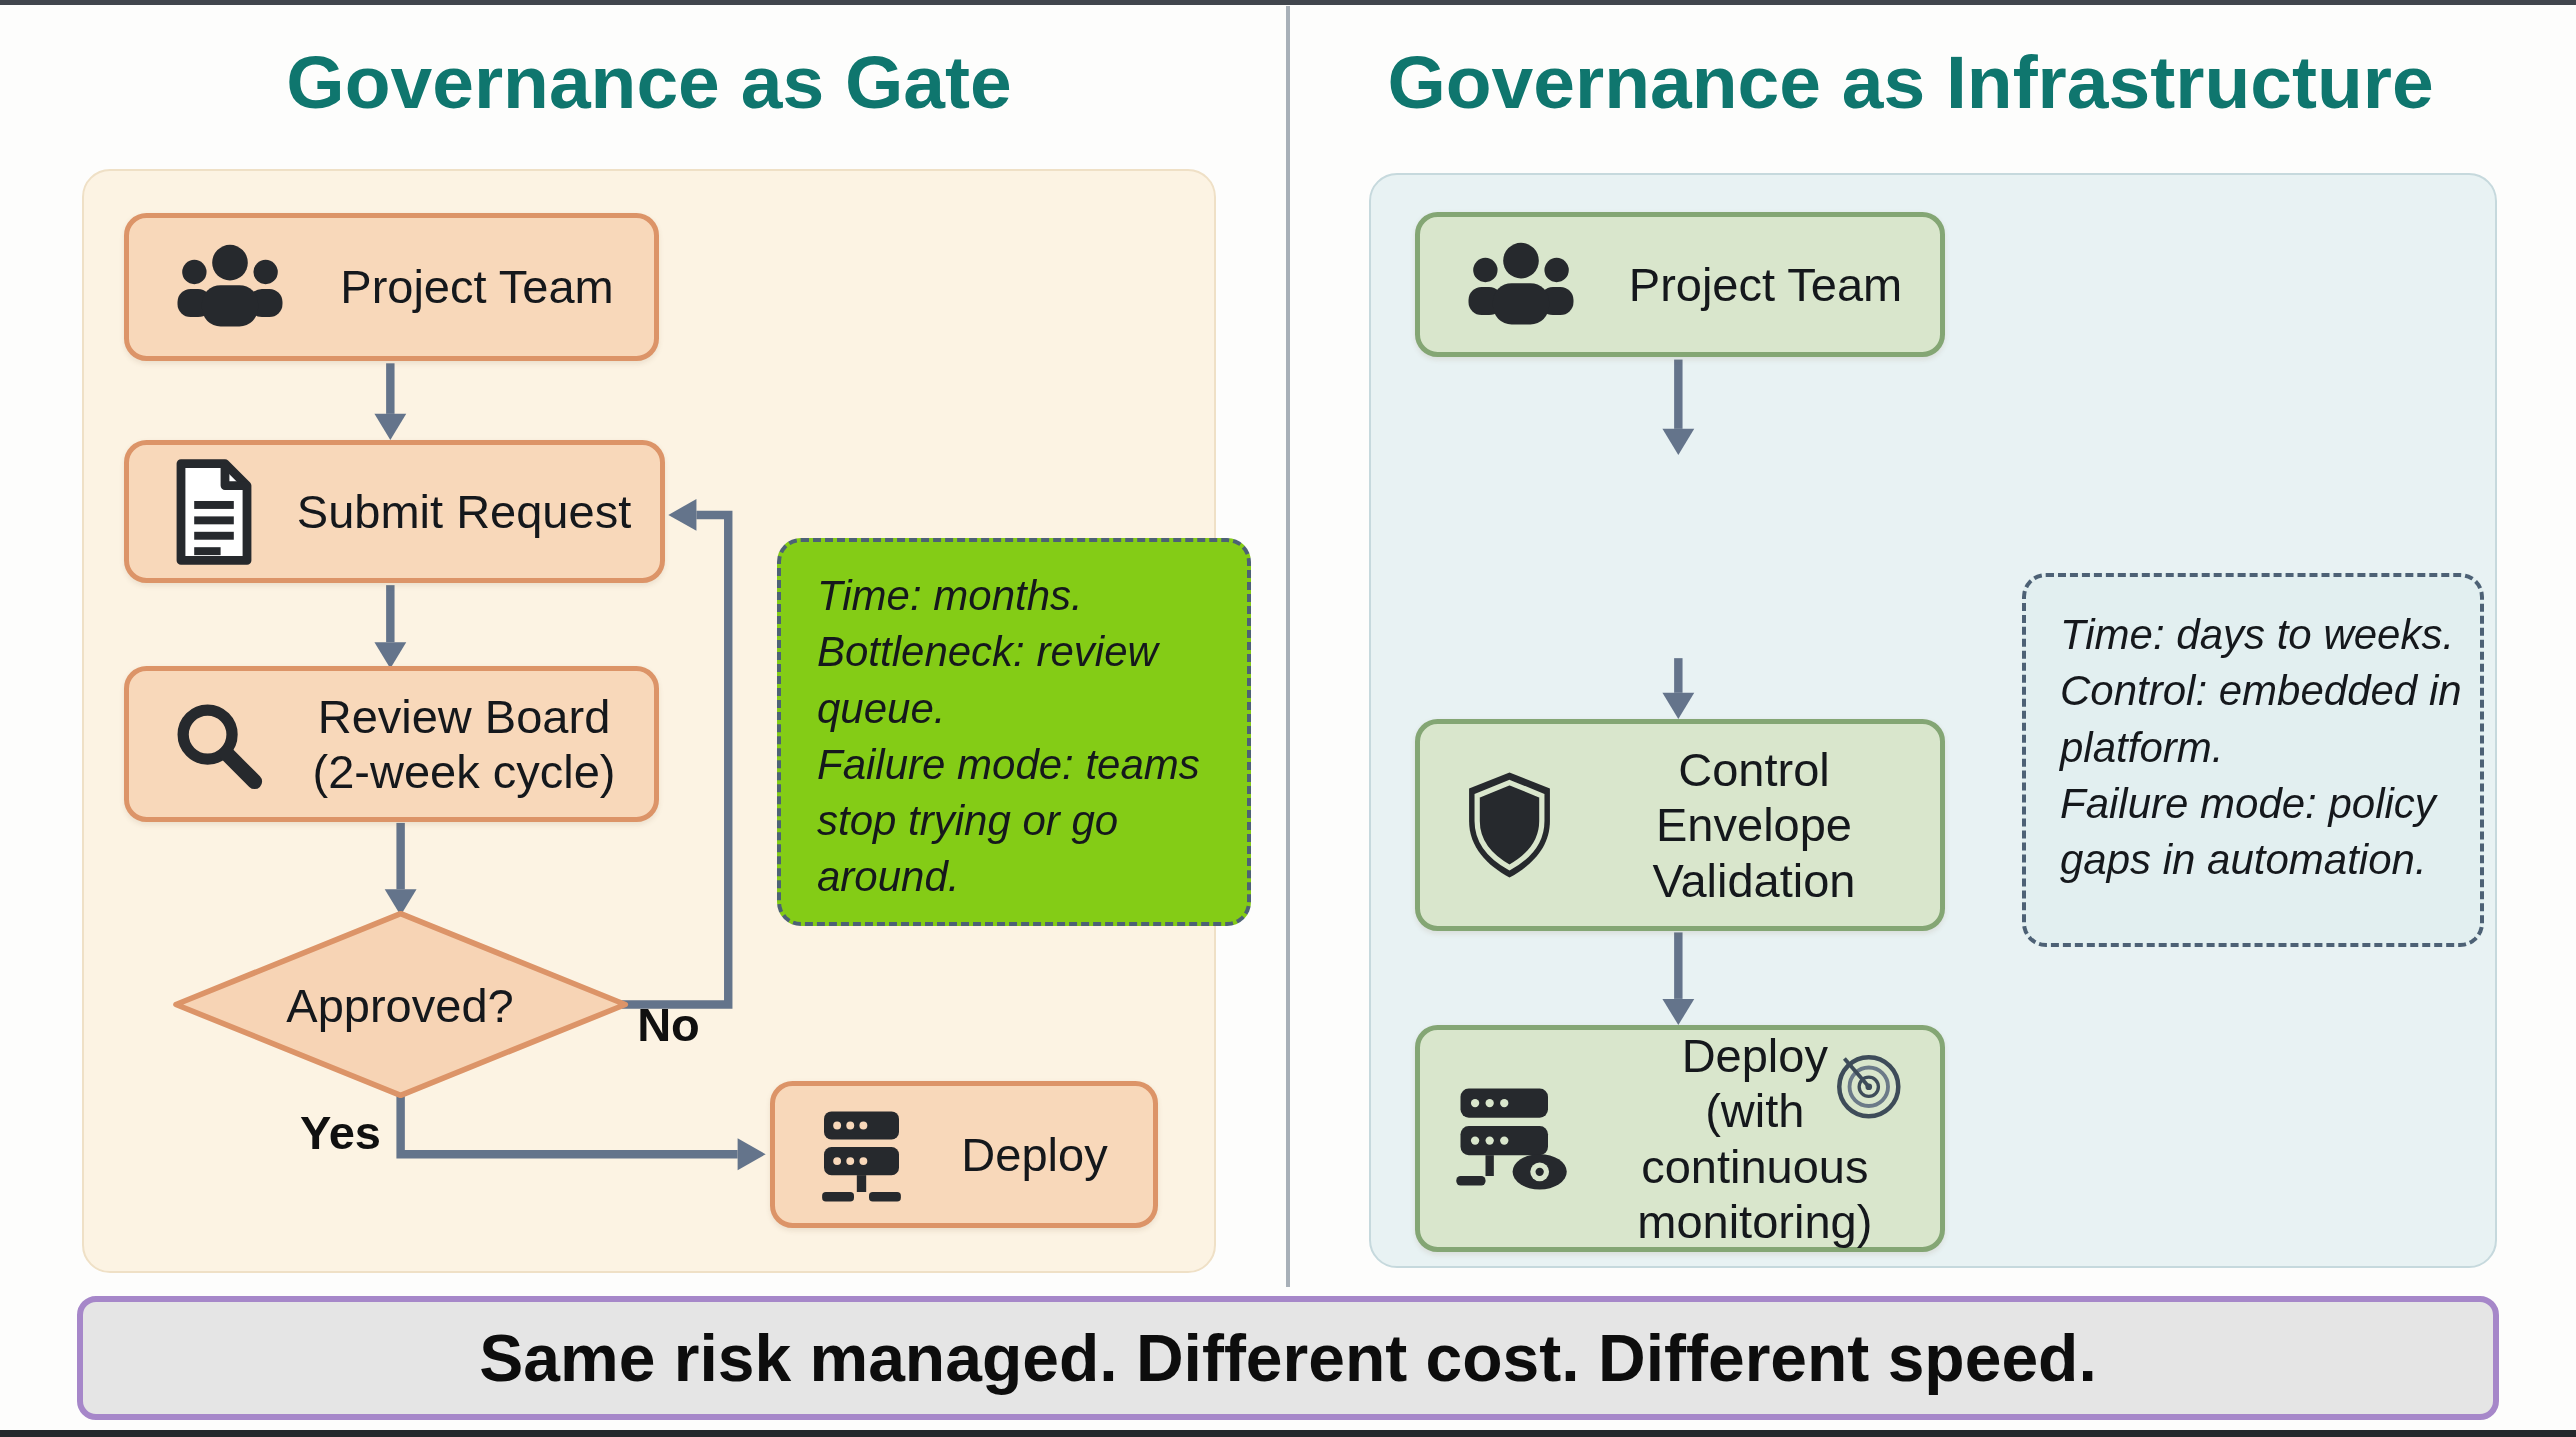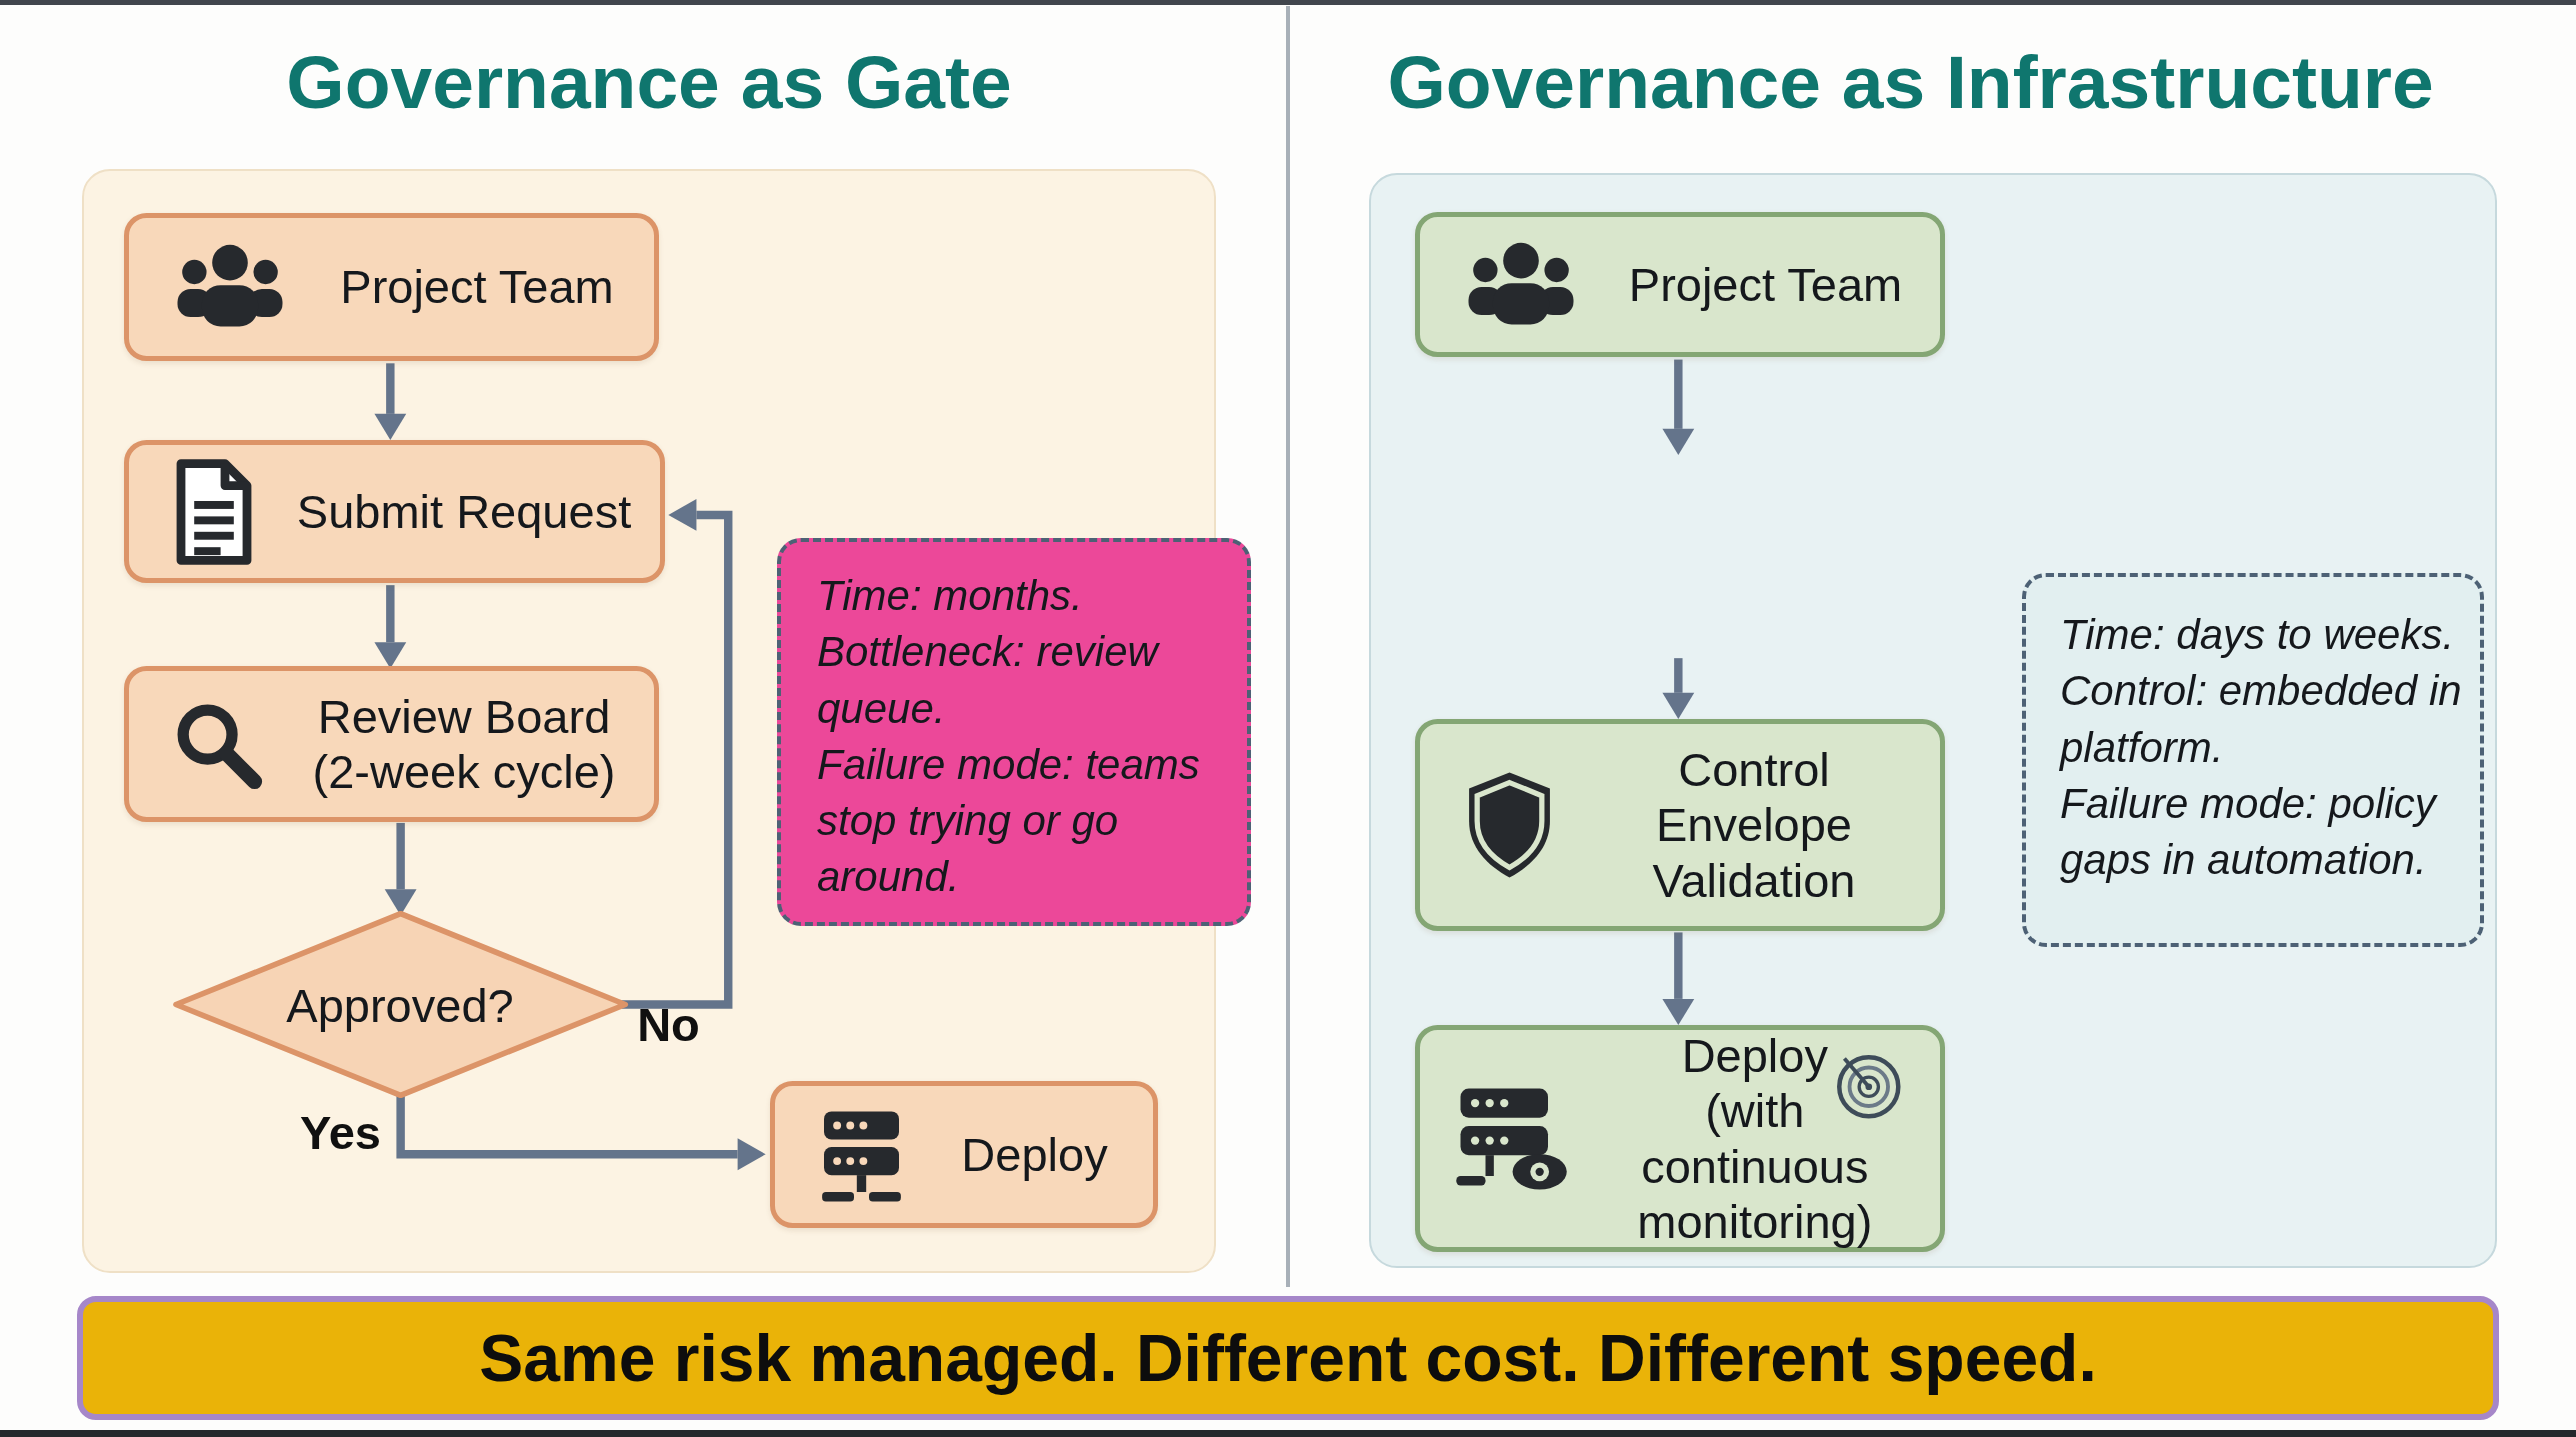--- a/index.html
+++ b/index.html
@@ -40,24 +40,24 @@
   .badge-target{position:absolute;top:17px;right:34px;}
 
   .diamond-label{position:absolute;left:213px;top:958px;width:374px;height:94px;
                  display:flex;align-items:center;justify-content:center;font-size:47px;}
   .edge-label{position:absolute;font-size:47px;font-weight:700;color:#101010;text-align:center;}
   .lbl-no{left:616px;top:997px;width:105px;}
   .lbl-yes{left:277px;top:1105px;width:127px;}
 
   .note{position:absolute;border:4.7px dashed #4d6175;border-radius:24px;box-sizing:border-box;
         font-style:italic;font-size:42px;line-height:1.34;white-space:pre-line;color:#15181c;}
-  .left-note{left:777px;top:538px;width:474px;height:388px;background:#ec4899;padding:26px 30px 17px 36px;}
+  .left-note{left:777px;top:538px;width:474px;height:388px;background:#84cc16;padding:26px 30px 17px 36px;}
   .right-note{left:2022px;top:573px;width:462px;height:374px;background:#e2eff0;padding:30px 15px 15px 34px;}
 
-  .banner{position:absolute;left:77px;top:1296px;width:2422px;height:124px;background:#eab308;
+  .banner{position:absolute;left:77px;top:1296px;width:2422px;height:124px;background:#e5e5e5;
           border:6.6px solid #a687c9;border-radius:19px;display:flex;align-items:center;justify-content:center;
           font-size:66px;font-weight:700;color:#0d0d0d;box-sizing:border-box;}
 </style>
 </head>
 <body>
 
 <div class="canvas">
 
   <div class="edge-strip top"></div>
   <div class="edge-strip bottom"></div>

